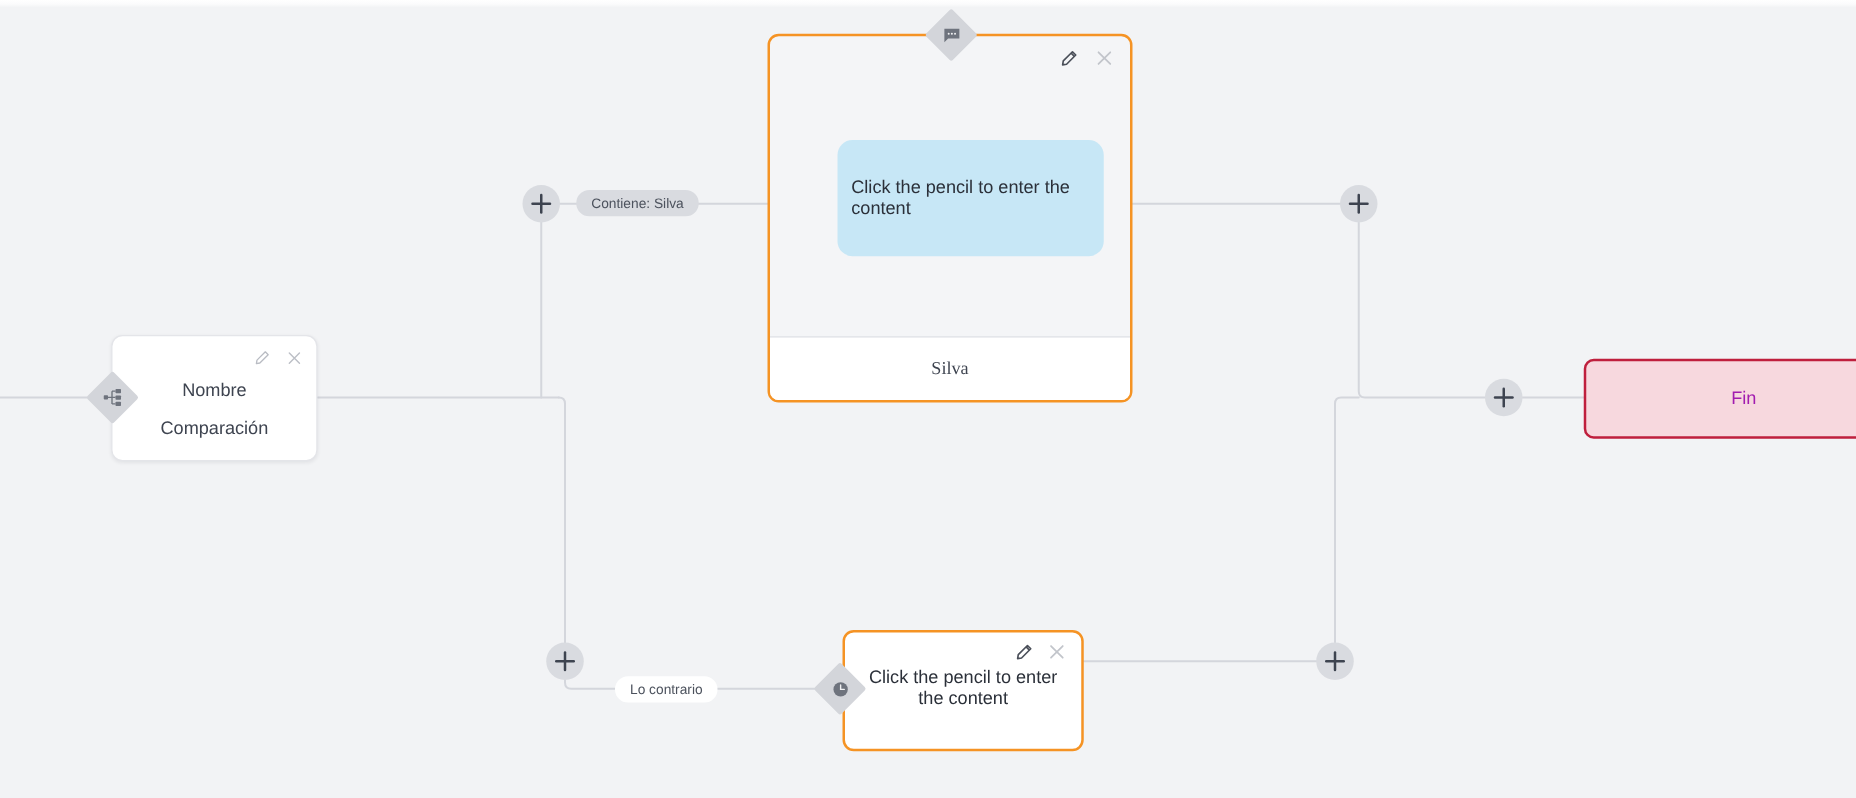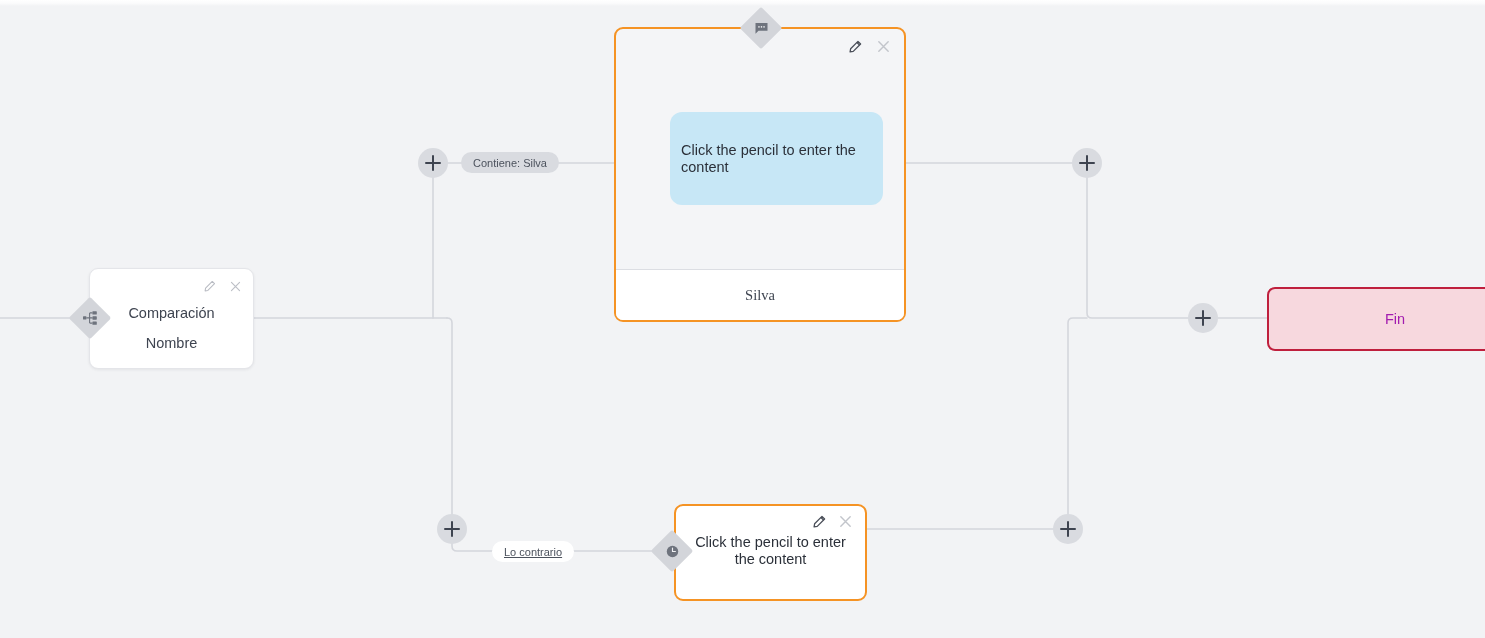--- a/index.html
+++ b/index.html
@@ -185,21 +185,20 @@
   }
   #label-contiene {
     left: 461px; top: 152px;
     height: 21px;
     background: #d9dbe0;
   }
   #label-contrario {
     left: 492px; top: 541px;
     height: 21px;
     background: #ffffff;
-    text-decoration: underline;
   }
 
   
   .plus-btn {
     position: absolute;
     width: 30px; height: 30px;
     border-radius: 50%;
     background: #d9dbe0;
     z-index: 8;
     cursor: pointer;
@@ -265,22 +264,22 @@
         <path d="M11.4 1.8 l2.8 2.8 -8.2 8.2 -3.4 0.6 0.6 -3.4 z" fill="none" stroke="#b9bcc3" stroke-width="1.3" stroke-linejoin="round"></path>
       </svg>
     </span>
     <span class="icon-btn">
       <svg width="13" height="13" viewBox="0 0 16 16">
         <path d="M3 3 L13 13 M13 3 L3 13" stroke="#bcbfc6" stroke-width="1.4" stroke-linecap="round"></path>
       </svg>
     </span>
   </div>
   <div class="card-body">
+    <div>Nombre</div>
     <div>Comparación</div>
-    <div>Nombre</div>
   </div>
 </div>
 
 <div class="edge-label" id="label-contiene">Contiene: Silva</div>
 
 <div class="plus-btn" style="left:418px; top:148px;"></div>
 
 <div class="diamond" style="left:746px; top:13px;">
   <span class="glyph">
     <svg width="15" height="15" viewBox="0 0 16 16">

